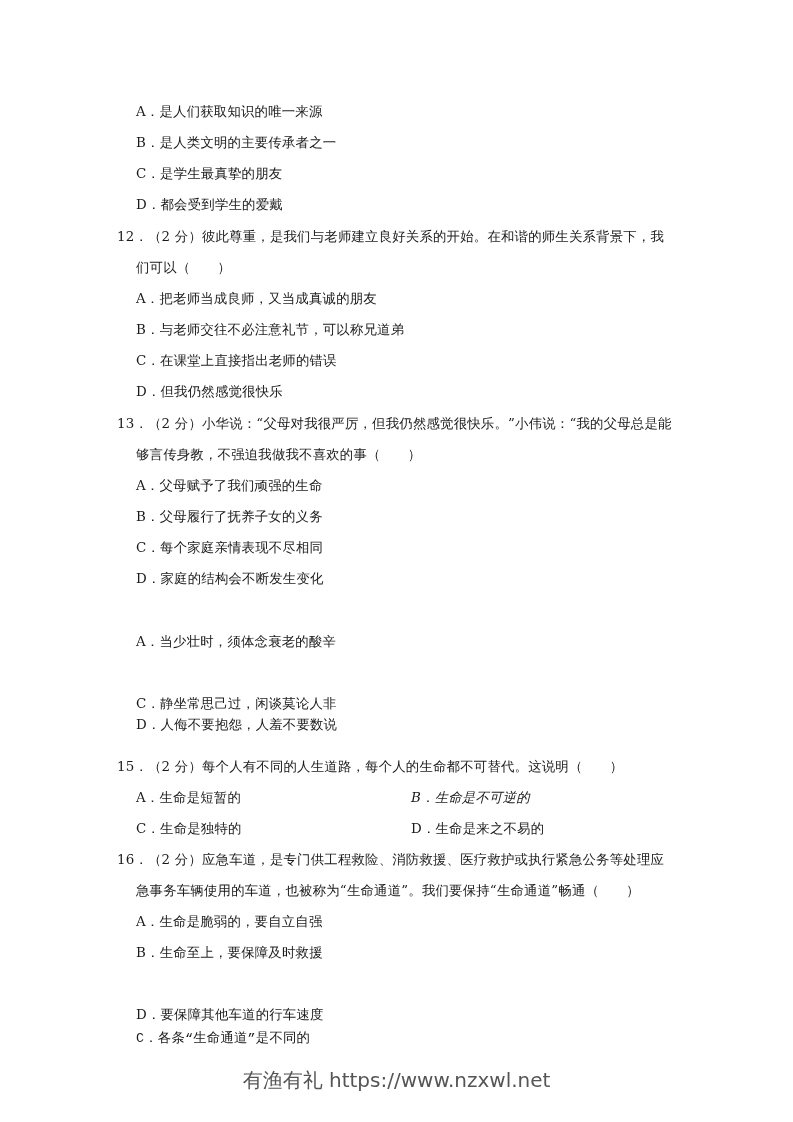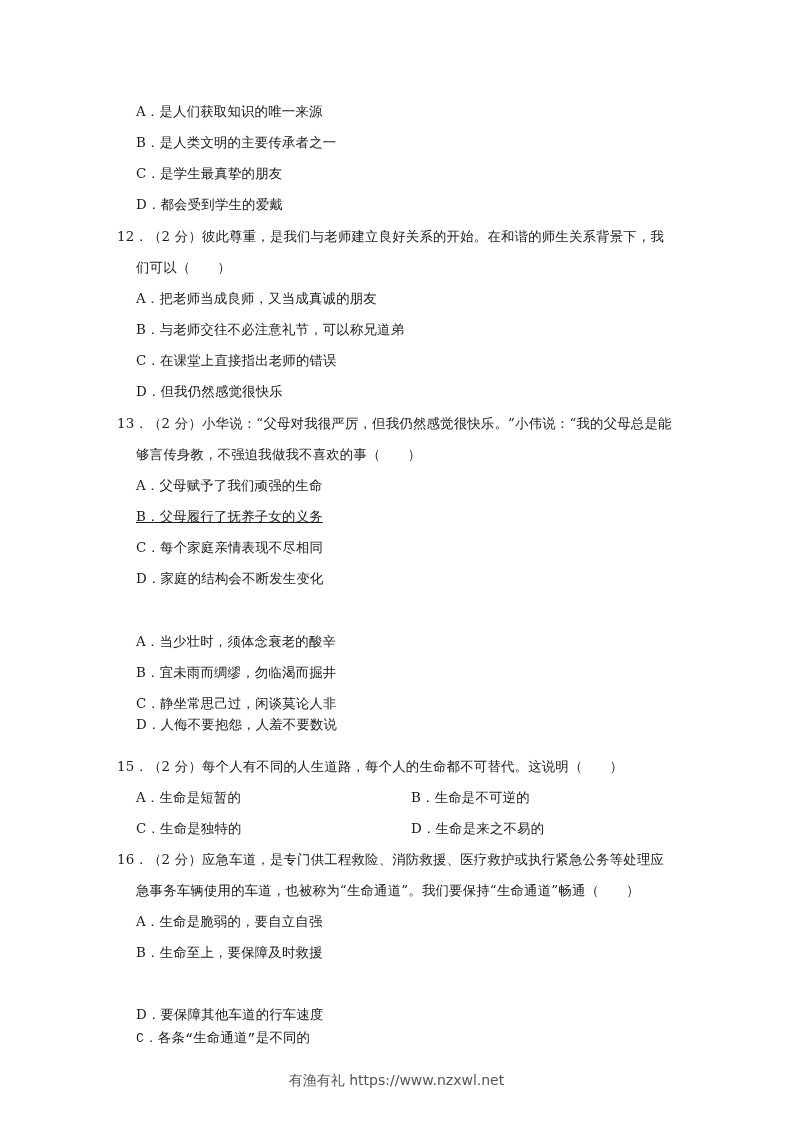--- a/index.html
+++ b/index.html
@@ -33,21 +33,21 @@
     .q-cont { left: 136px; }
     .opt { left: 136px; }
     .opt-right { left: 411px; }
     .footer {
       position: absolute;
       left: 0;
       width: 793px;
       top: 1071px;
       text-align: center;
       font-family: "DejaVu Sans", "Liberation Sans", sans-serif;
-      font-size: 14px;
+      font-size: 20px;
       color: #555555;
       line-height: 18px;
     }
   </style>
 </head>
 <body>
 
 <div class="page">
 
   <div class="line opt" style="top:103px;">A．是人们获取知识的唯一来源</div>
@@ -58,32 +58,31 @@
   <div class="line q-stem" style="top:228px;">12．（2 分）彼此尊重，是我们与老师建立良好关系的开始。在和谐的师生关系背景下，我</div>
   <div class="line q-cont" style="top:259px;">们可以（　　）</div>
   <div class="line opt" style="top:321px;">B．与老师交往不必注意礼节，可以称兄道弟</div>
   <div class="line opt" style="top:290px;">A．把老师当成良师，又当成真诚的朋友</div>
   <div class="line opt" style="top:352px;">C．在课堂上直接指出老师的错误</div>
   <div class="line opt" style="top:383px;">D．但我仍然感觉很快乐</div>
 
   <div class="line q-stem" style="top:415px;">13．（2 分）小华说：“父母对我很严厉，但我仍然感觉很快乐。”小伟说：“我的父母总是能</div>
   <div class="line q-cont" style="top:446px;">够言传身教，不强迫我做我不喜欢的事（　　）</div>
   <div class="line opt" style="top:477px;">A．父母赋予了我们顽强的生命</div>
-  <div class="line opt" style="top:508px;text-decoration:underline;">B．父母履行了抚养子女的义务</div>
+  <div class="line opt" style="top:508px;">B．父母履行了抚养子女的义务</div>
   <div class="line opt" style="top:539px;">C．每个家庭亲情表现不尽相同</div>
   <div class="line opt" style="top:570px;">D．家庭的结构会不断发生变化</div>
 
   <div class="line opt" style="top:633px;">A．当少壮时，须体念衰老的酸辛</div>
-  <div class="line opt" style="top:664px;">B．宜未雨而绸缪，勿临渴而掘井</div>
   <div class="line opt" style="top:695px;">C．静坐常思己过，闲谈莫论人非</div>
   <div class="line opt" style="top:716px;">D．人侮不要抱怨，人羞不要数说</div>
 
   <div class="line q-stem" style="top:758px;">15．（2 分）每个人有不同的人生道路，每个人的生命都不可替代。这说明（　　）</div>
   <div class="line opt" style="top:789px;">A．生命是短暂的</div>
-  <div class="line opt-right" style="top:789px;">B．生命是不可逆的</div>
+  <div class="line opt-right" style="top:789px;font-style:italic;">B．生命是不可逆的</div>
   <div class="line opt" style="top:820px;">C．生命是独特的</div>
   <div class="line opt-right" style="top:820px;">D．生命是来之不易的</div>
 
   <div class="line q-stem" style="top:851px;">16．（2 分）应急车道，是专门供工程救险、消防救援、医疗救护或执行紧急公务等处理应</div>
   <div class="line q-cont" style="top:882px;">急事务车辆使用的车道，也被称为“生命通道”。我们要保持“生命通道”畅通（　　）</div>
   <div class="line opt" style="top:913px;">A．生命是脆弱的，要自立自强</div>
   <div class="line opt" style="top:944px;">B．生命至上，要保障及时救援</div>
   <div class="line opt" style="top:1030px;font-family:Liberation Mono, monospace;">C．各条“生命通道”是不同的</div>
   <div class="line opt" style="top:1006px;">D．要保障其他车道的行车速度</div>
 

